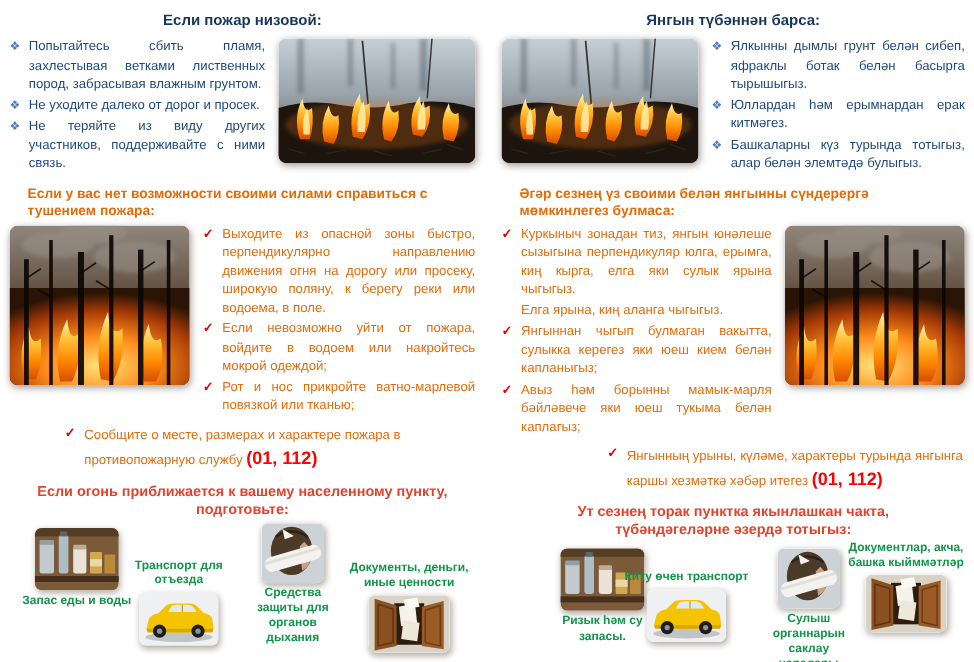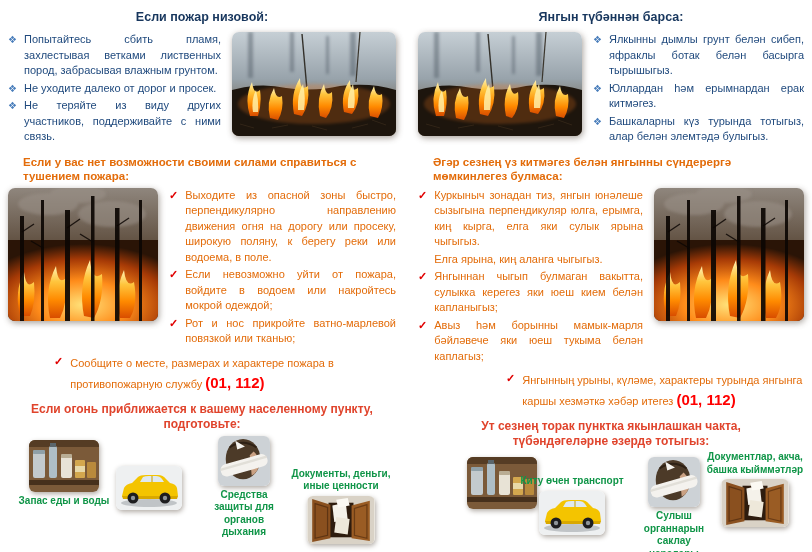--- a/index.html
+++ b/index.html
@@ -258,20 +258,21 @@
     <div class="t-red">Если огонь приближается к вашему населенному пункту, подготовьте:</div>
 
     <div class="prep prep-l">
       <div class="prep-item i1">
         <svg class="sm" width="70" height="52">
             <use href="#sym-pantry"></use>
           </svg>
         <div class="cap">Запас еды и воды</div>
       </div>
       <div class="prep-item i2">
+        <div class="cap">Транспорт для отъезда</div>
         <svg class="sm" width="66" height="44">
             <use href="#sym-car"></use>
           </svg>
       </div>
       <div class="prep-item i3">
         <svg class="sm" width="52" height="50">
             <use href="#sym-mask"></use>
           </svg>
         <div class="cap">Средства защиты для органов дыхания</div>
       </div>
@@ -301,21 +302,21 @@
           <span class="b-diamond">❖</span>
           <span class="b-text">Юллардан һәм ерымнардан ерак китмәгез.</span>
         </li>
         <li>
           <span class="b-diamond">❖</span>
           <span class="b-text">Башкаларны күз турында тотыгыз, алар белән элемтәдә булыгыз.</span>
         </li>
       </ul>
     </div>
 
-    <div class="t-orange">Әгәр сезнең үз китмәгез белән янгынны сүндерергә мөмкинлегез булмаса:</div>
+    <div class="t-orange">Әгәр сезнең үз своими белән янгынны сүндерергә мөмкинлегез булмаса:</div>
 
     <div class="row">
       <ul class="clist">
         <li>
           <span class="b-check">✓</span>
           <span class="c-text">Куркыныч зонадан тиз, янгын юнәлеше сызыгына перпендикуляр юлга, ерымга, киң кырга, елга яки сулык ярына чыгыгыз.</span>
         </li>
         <li class="no-mark">
           <span class="b-check">✓</span>
           <span class="c-text">Елга ярына, киң аланга чыгыгыз.</span>
@@ -341,20 +342,21 @@
       </div>
     </div>
 
     <div class="t-red">Ут сезнең торак пунктка якынлашкан чакта, түбәндәгеләрне әзердә тотыгыз:</div>
 
     <div class="prep prep-r">
       <div class="prep-item i1">
         <svg class="sm" width="70" height="52">
             <use href="#sym-pantry"></use>
           </svg>
+        <div class="cap">Ризык һәм су запасы.</div>
       </div>
       <div class="prep-item i2">
         <div class="cap">Киту өчен транспорт</div>
         <svg class="sm" width="66" height="44">
             <use href="#sym-car"></use>
           </svg>
       </div>
       <div class="prep-item i3">
         <svg class="sm" width="52" height="50">
             <use href="#sym-mask"></use>

